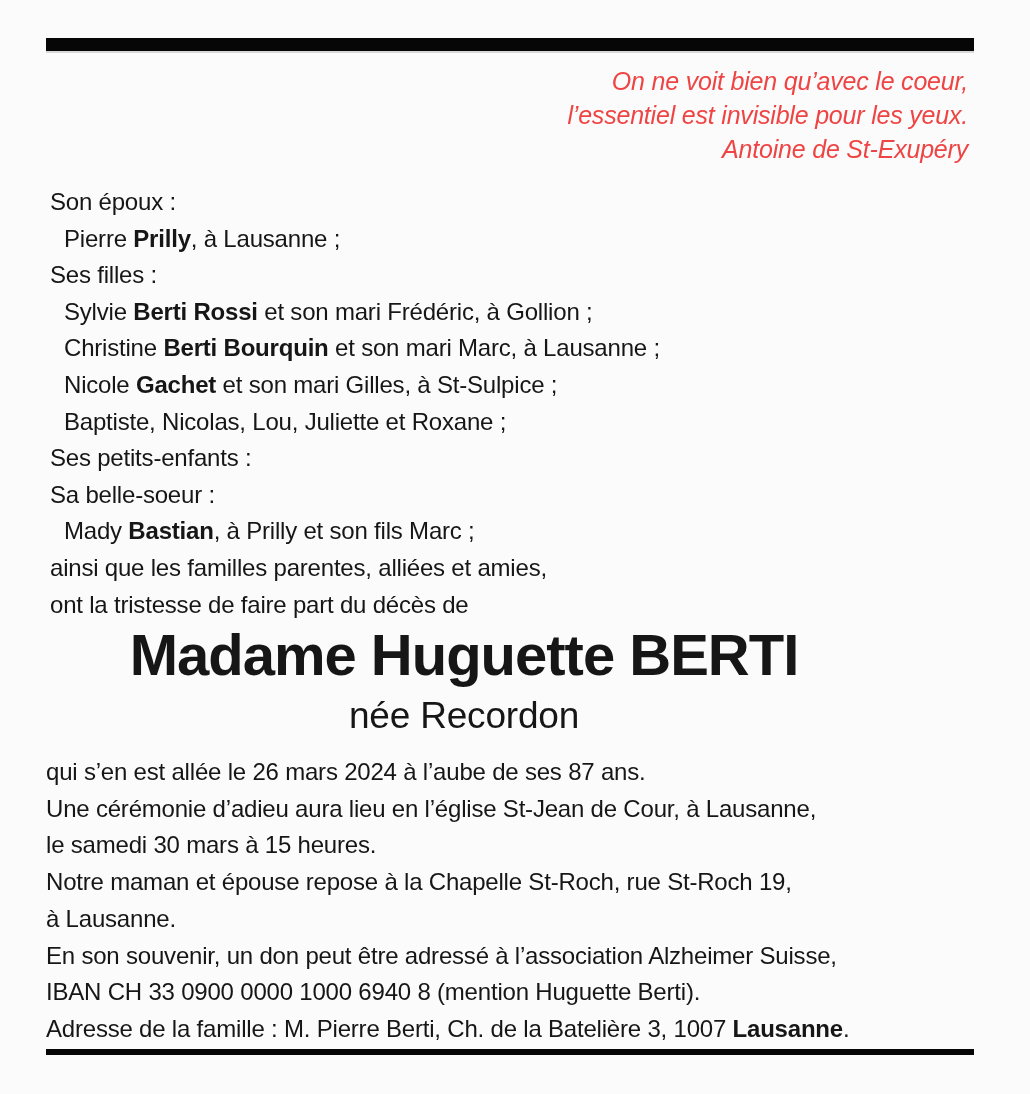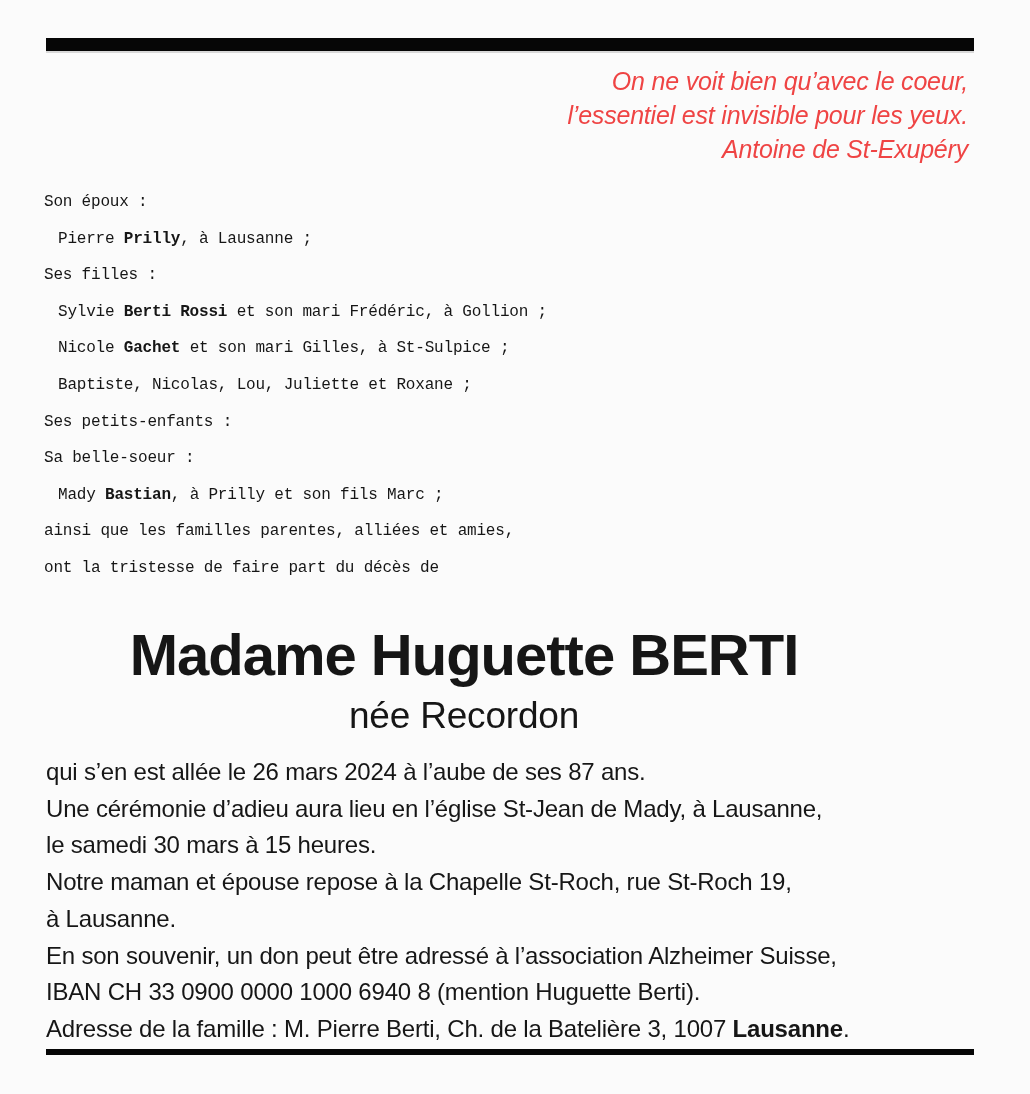--- a/index.html
+++ b/index.html
@@ -31,26 +31,25 @@
     right: 62px;
     text-align: right;
     font-style: italic;
     font-size: 25px;
     line-height: 34px;
     color: #ef4444;
   }
   .family {
     position: absolute;
     top: 184px;
-    left: 44px;
+    left: 50px;
     right: 40px;
-    font-size: 16px;
+    font-size: 24px;
     line-height: 36.6px;
     white-space: nowrap;
-    font-family: Liberation Mono, monospace;
   }
   .details {
     position: absolute;
     top: 754px;
     left: 46px;
     right: 40px;
     font-size: 24px;
     line-height: 36.7px;
     white-space: nowrap;
   }
@@ -90,37 +89,38 @@
         <div class="line"><span>l’essentiel est invisible pour les yeux.</span></div>
       </div>
     <div>Antoine de St-Exupéry</div>
   </div>
 
   <div class="family">
       <div class="line"><span>Son époux :</span></div>
       <div class="line indent"><span>Pierre </span><span class="b">Prilly</span><span>, à Lausanne ;</span></div>
       <div class="line"><span>Ses filles :</span></div>
       <div class="line indent"><span>Sylvie </span><span class="b">Berti Rossi</span><span> et son mari Frédéric, à Gollion ;</span></div>
+      <div class="line indent"><span>Christine </span><span class="b">Berti Bourquin</span><span> et son mari Marc, à Lausanne ;</span></div>
       <div class="line indent"><span>Nicole </span><span class="b">Gachet</span><span> et son mari Gilles, à St-Sulpice ;</span></div>
       <div class="line indent"><span>Baptiste, Nicolas, Lou, Juliette et Roxane ;</span></div>
       <div class="line"><span>Ses petits-enfants :</span></div>
       <div class="line"><span>Sa belle-soeur :</span></div>
       <div class="line indent"><span>Mady </span><span class="b">Bastian</span><span>, à Prilly et son fils Marc ;</span></div>
       <div class="line"><span>ainsi que les familles parentes, alliées et amies,</span></div>
       <div class="line"><span>ont la tristesse de faire part du décès de</span></div>
     </div>
 
   <div class="name-block">
     <div class="title">Madame Huguette BERTI</div>
     <div class="maiden">née Recordon</div>
   </div>
 
   <div class="details">
       <div class="line"><span>qui s’en est allée le 26 mars 2024 à l’aube de ses 87 ans.</span></div>
-      <div class="line"><span>Une cérémonie d’adieu aura lieu en l’église St-Jean de Mady, à Lausanne,</span></div>
+      <div class="line"><span>Une cérémonie d’adieu aura lieu en l’église St-Jean de Cour, à Lausanne,</span></div>
       <div class="line"><span>le samedi 30 mars à 15 heures.</span></div>
       <div class="line"><span>Notre maman et épouse repose à la Chapelle St-Roch, rue St-Roch 19,</span></div>
       <div class="line"><span>à Lausanne.</span></div>
       <div class="line"><span>En son souvenir, un don peut être adressé à l’association Alzheimer Suisse,</span></div>
       <div class="line"><span>IBAN CH 33 0900 0000 1000 6940 8 (mention Huguette Berti).</span></div>
       <div class="line"><span>Adresse de la famille : M. Pierre Berti, Ch. de la Batelière 3, 1007 </span><span class="b">Lausanne</span><span>.</span></div>
     </div>
 
   <div class="bar bottom"></div>
 

